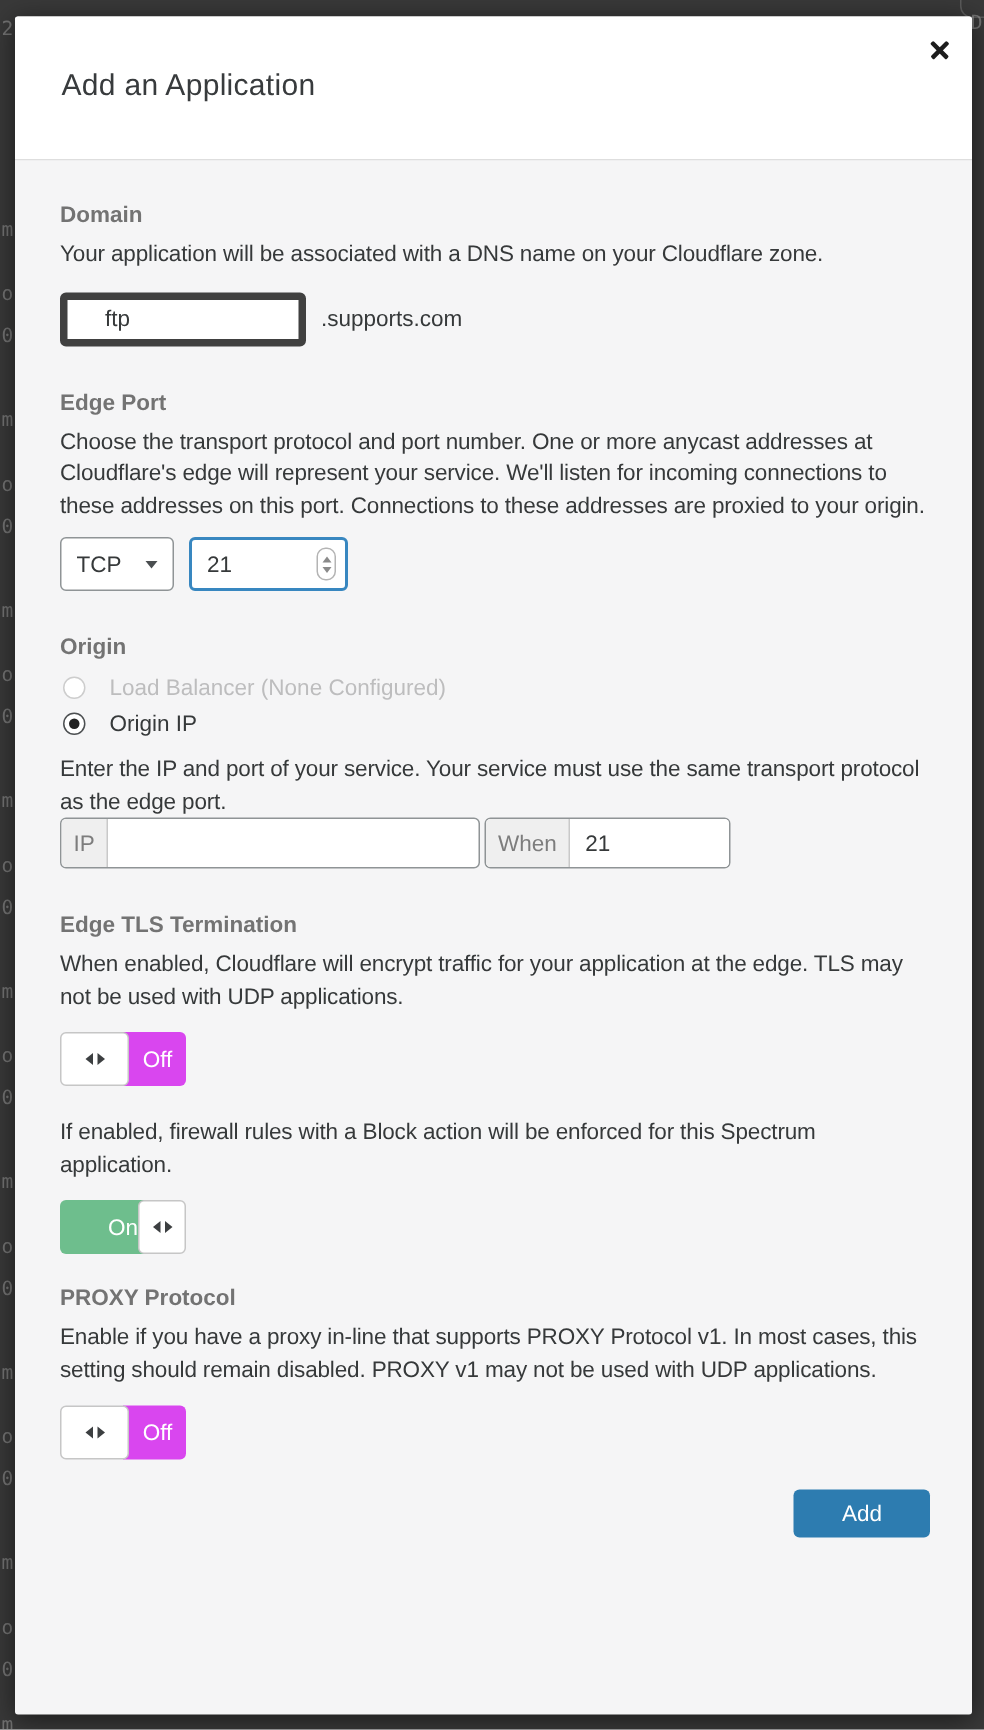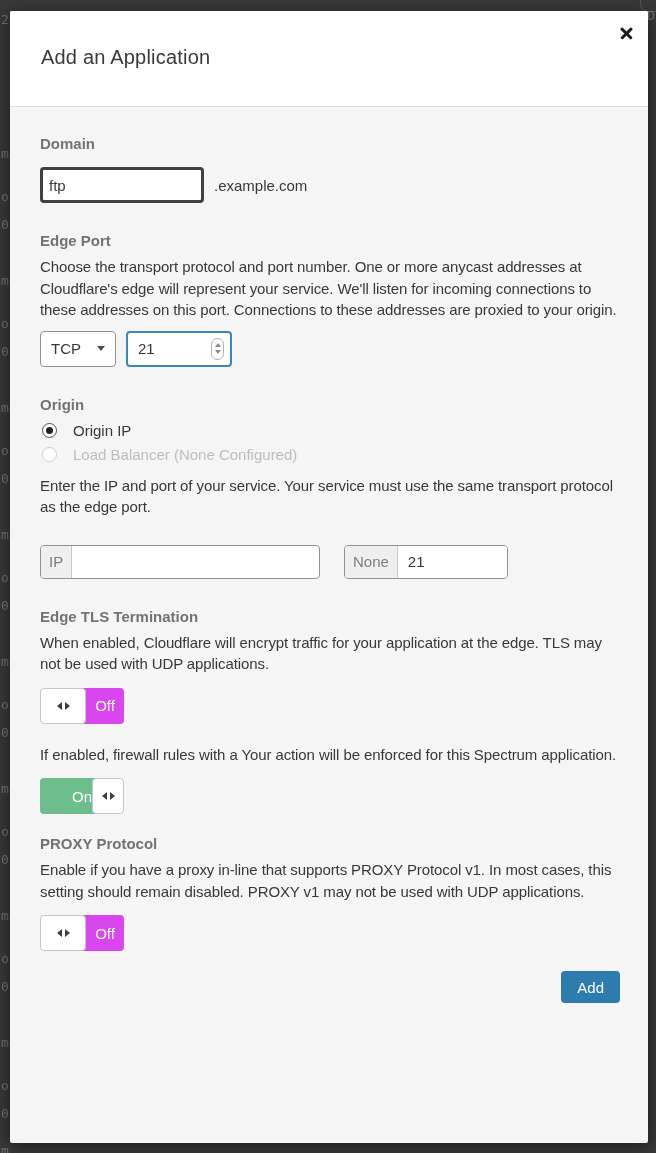--- a/index.html
+++ b/index.html
@@ -55,23 +55,23 @@
   .desc{
     margin:0;font-size:15px;line-height:21.5px;color:#36393a;letter-spacing:-0.1px;
     max-width:582px;
   }
   .section{margin-bottom:28px;}
   .section.tight{margin-bottom:20px;}
 
   
   .text-input{
     height:36px;box-sizing:border-box;background:#fff;
-    border:3px solid #404040;border-radius:4px;
+    border:5px solid #404040;border-radius:4px;
     font-family:"Liberation Sans", sans-serif;font-size:15px;color:#36393a;
-    padding:0 6px;outline:none;
+    padding:0 25px;outline:none;
   }
   .inline-row{display:flex;align-items:center;margin-top:14px;}
   .domain-input{width:164px;}
   .suffix{margin-left:10px;font-size:15px;color:#36393a;}
 
   .controls-row{display:flex;align-items:flex-start;margin-top:10px;}
   .select-box{
     width:76px;height:36px;box-sizing:border-box;background:#fff;
     border:1px solid #8f9496;border-radius:4px;cursor:pointer;
     display:flex;align-items:center;justify-content:space-between;padding:0 10px;
@@ -99,21 +99,21 @@
     width:15px;height:15px;border-radius:50%;background:#fff;box-sizing:border-box;
     border:1px solid #4c4f51;display:flex;align-items:center;justify-content:center;
   }
   .radio .dot{width:7px;height:7px;border-radius:50%;background:#222;}
   .radio.disabled{border-color:#cdcdcd;}
   .radio-label{margin-left:16px;font-size:15px;color:#36393a;}
   .radio-label.disabled{color:#bdbdbe;}
   .desc.after-radios{margin-top:9px;}
 
   
-  .io-row{display:flex;gap:24px;margin-top:27px;}
+  .io-row{display:flex;gap:3px;margin-top:0;}
   .input-group{
     display:flex;height:34px;box-sizing:border-box;background:#fff;
     border:1px solid #8f9496;border-radius:4px;overflow:hidden;
   }
   .input-group .addon{
     background:#efefef;border-right:1px solid #c9c9c9;
     display:flex;align-items:center;padding:0 8px;font-size:15px;color:#7d7d7d;
   }
   .input-group input{
     border:none;outline:none;flex:1;min-width:0;background:#fff;
@@ -134,21 +134,21 @@
     color:#fff;font-size:15px;padding-left:32px;
   }
   .toggle.off .t-label{background:#d946ef;border-radius:0 4px 4px 0;margin-left:-4px;padding-left:4px;}
   .toggle.on  .t-label{background:#6ebe8d;border-radius:4px 0 0 4px;margin-right:-4px;padding-right:4px;}
   .arr-l{width:0;height:0;border-top:4px solid transparent;border-bottom:4px solid transparent;border-right:5px solid #3c3f41;}
   .arr-r{width:0;height:0;border-top:4px solid transparent;border-bottom:4px solid transparent;border-left:5px solid #3c3f41;}
 
   
   .footer{display:flex;justify-content:flex-end;margin-top:8px;padding-bottom:30px;}
   .btn-add{
-    height:32px;padding:0 16px;background:#2d7cb0;color:#fff;border:none;
+    height:32px;padding:0 32px;background:#2d7cb0;color:#fff;border:none;
     border-radius:4px;font-family:"Liberation Sans", sans-serif;font-size:15px;cursor:pointer;
   }
 </style>
 </head>
 <body>
 
 <div id="backdrop-layer">
   <div class="corner-arc"></div>
 <span class="strip-frag" style="top: 13px;">2</span>
     <span class="strip-frag" style="top: 147px;">m</span>
@@ -185,23 +185,24 @@
     <h1 class="modal-title">Add an Application</h1>
     <button class="close-btn" aria-label="Close">
       <span class="x-icon"></span>
     </button>
   </div>
 
   <div class="modal-body">
 
     <div class="section">
       <h2 class="section-heading">Domain</h2>
+      <p class="desc">Your application will be associated with a DNS name on your Cloudflare zone.</p>
       <div class="inline-row">
         <input class="text-input domain-input" type="text" value="ftp" style="">
-        <span class="suffix">.example.com</span>
+        <span class="suffix">.supports.com</span>
       </div>
     </div>
 
     <div class="section">
       <h2 class="section-heading">Edge Port</h2>
       <p class="desc">Choose the transport protocol and port number. One or more anycast addresses at Cloudflare's edge will represent your service. We'll listen for incoming connections to these addresses on this port. Connections to these addresses are proxied to your origin.</p>
       <div class="controls-row">
         <div class="select-box">
           <span>TCP</span>
           <span class="caret-down"></span>
@@ -213,57 +214,57 @@
             <span class="tri-down"></span>
           </span>
         </div>
       </div>
     </div>
 
     <div class="section">
       <h2 class="section-heading">Origin</h2>
 
       <div class="radio-row">
+        <span class="radio disabled"></span>
+        <span class="radio-label disabled">Load Balancer (None Configured)</span>
+      </div>
+      <div class="radio-row">
         <span class="radio checked">
             <span class="dot"></span>
           </span>
         <span class="radio-label">Origin IP</span>
       </div>
-      <div class="radio-row">
-        <span class="radio disabled"></span>
-        <span class="radio-label disabled">Load Balancer (None Configured)</span>
-      </div>
 
       <p class="desc after-radios">Enter the IP and port of your service. Your service must use the same transport protocol as the edge port.</p>
 
       <div class="io-row">
         <div class="input-group group-ip">
           <span class="addon">IP</span>
         </div>
         <div class="input-group group-port">
-          <span class="addon">None</span>
+          <span class="addon">When</span>
           <input type="text" value="21" style="">
         </div>
       </div>
     </div>
 
     <div class="section tight">
       <h2 class="section-heading">Edge TLS Termination</h2>
       <p class="desc">When enabled, Cloudflare will encrypt traffic for your application at the edge. TLS may not be used with UDP applications.</p>
       <div class="toggle off">
         <span class="handle">
           <span class="arr-l"></span>
           <span class="arr-r"></span>
         </span>
         <span class="t-label">Off</span>
       </div>
     </div>
 
     <div class="section tight">
-      <p class="desc">If enabled, firewall rules with a Your action will be enforced for this Spectrum application.</p>
+      <p class="desc">If enabled, firewall rules with a Block action will be enforced for this Spectrum application.</p>
       <div class="toggle on">
         <span class="t-label">On</span>
         <span class="handle">
           <span class="arr-l"></span>
           <span class="arr-r"></span>
         </span>
       </div>
     </div>
 
     <div class="section tight">

